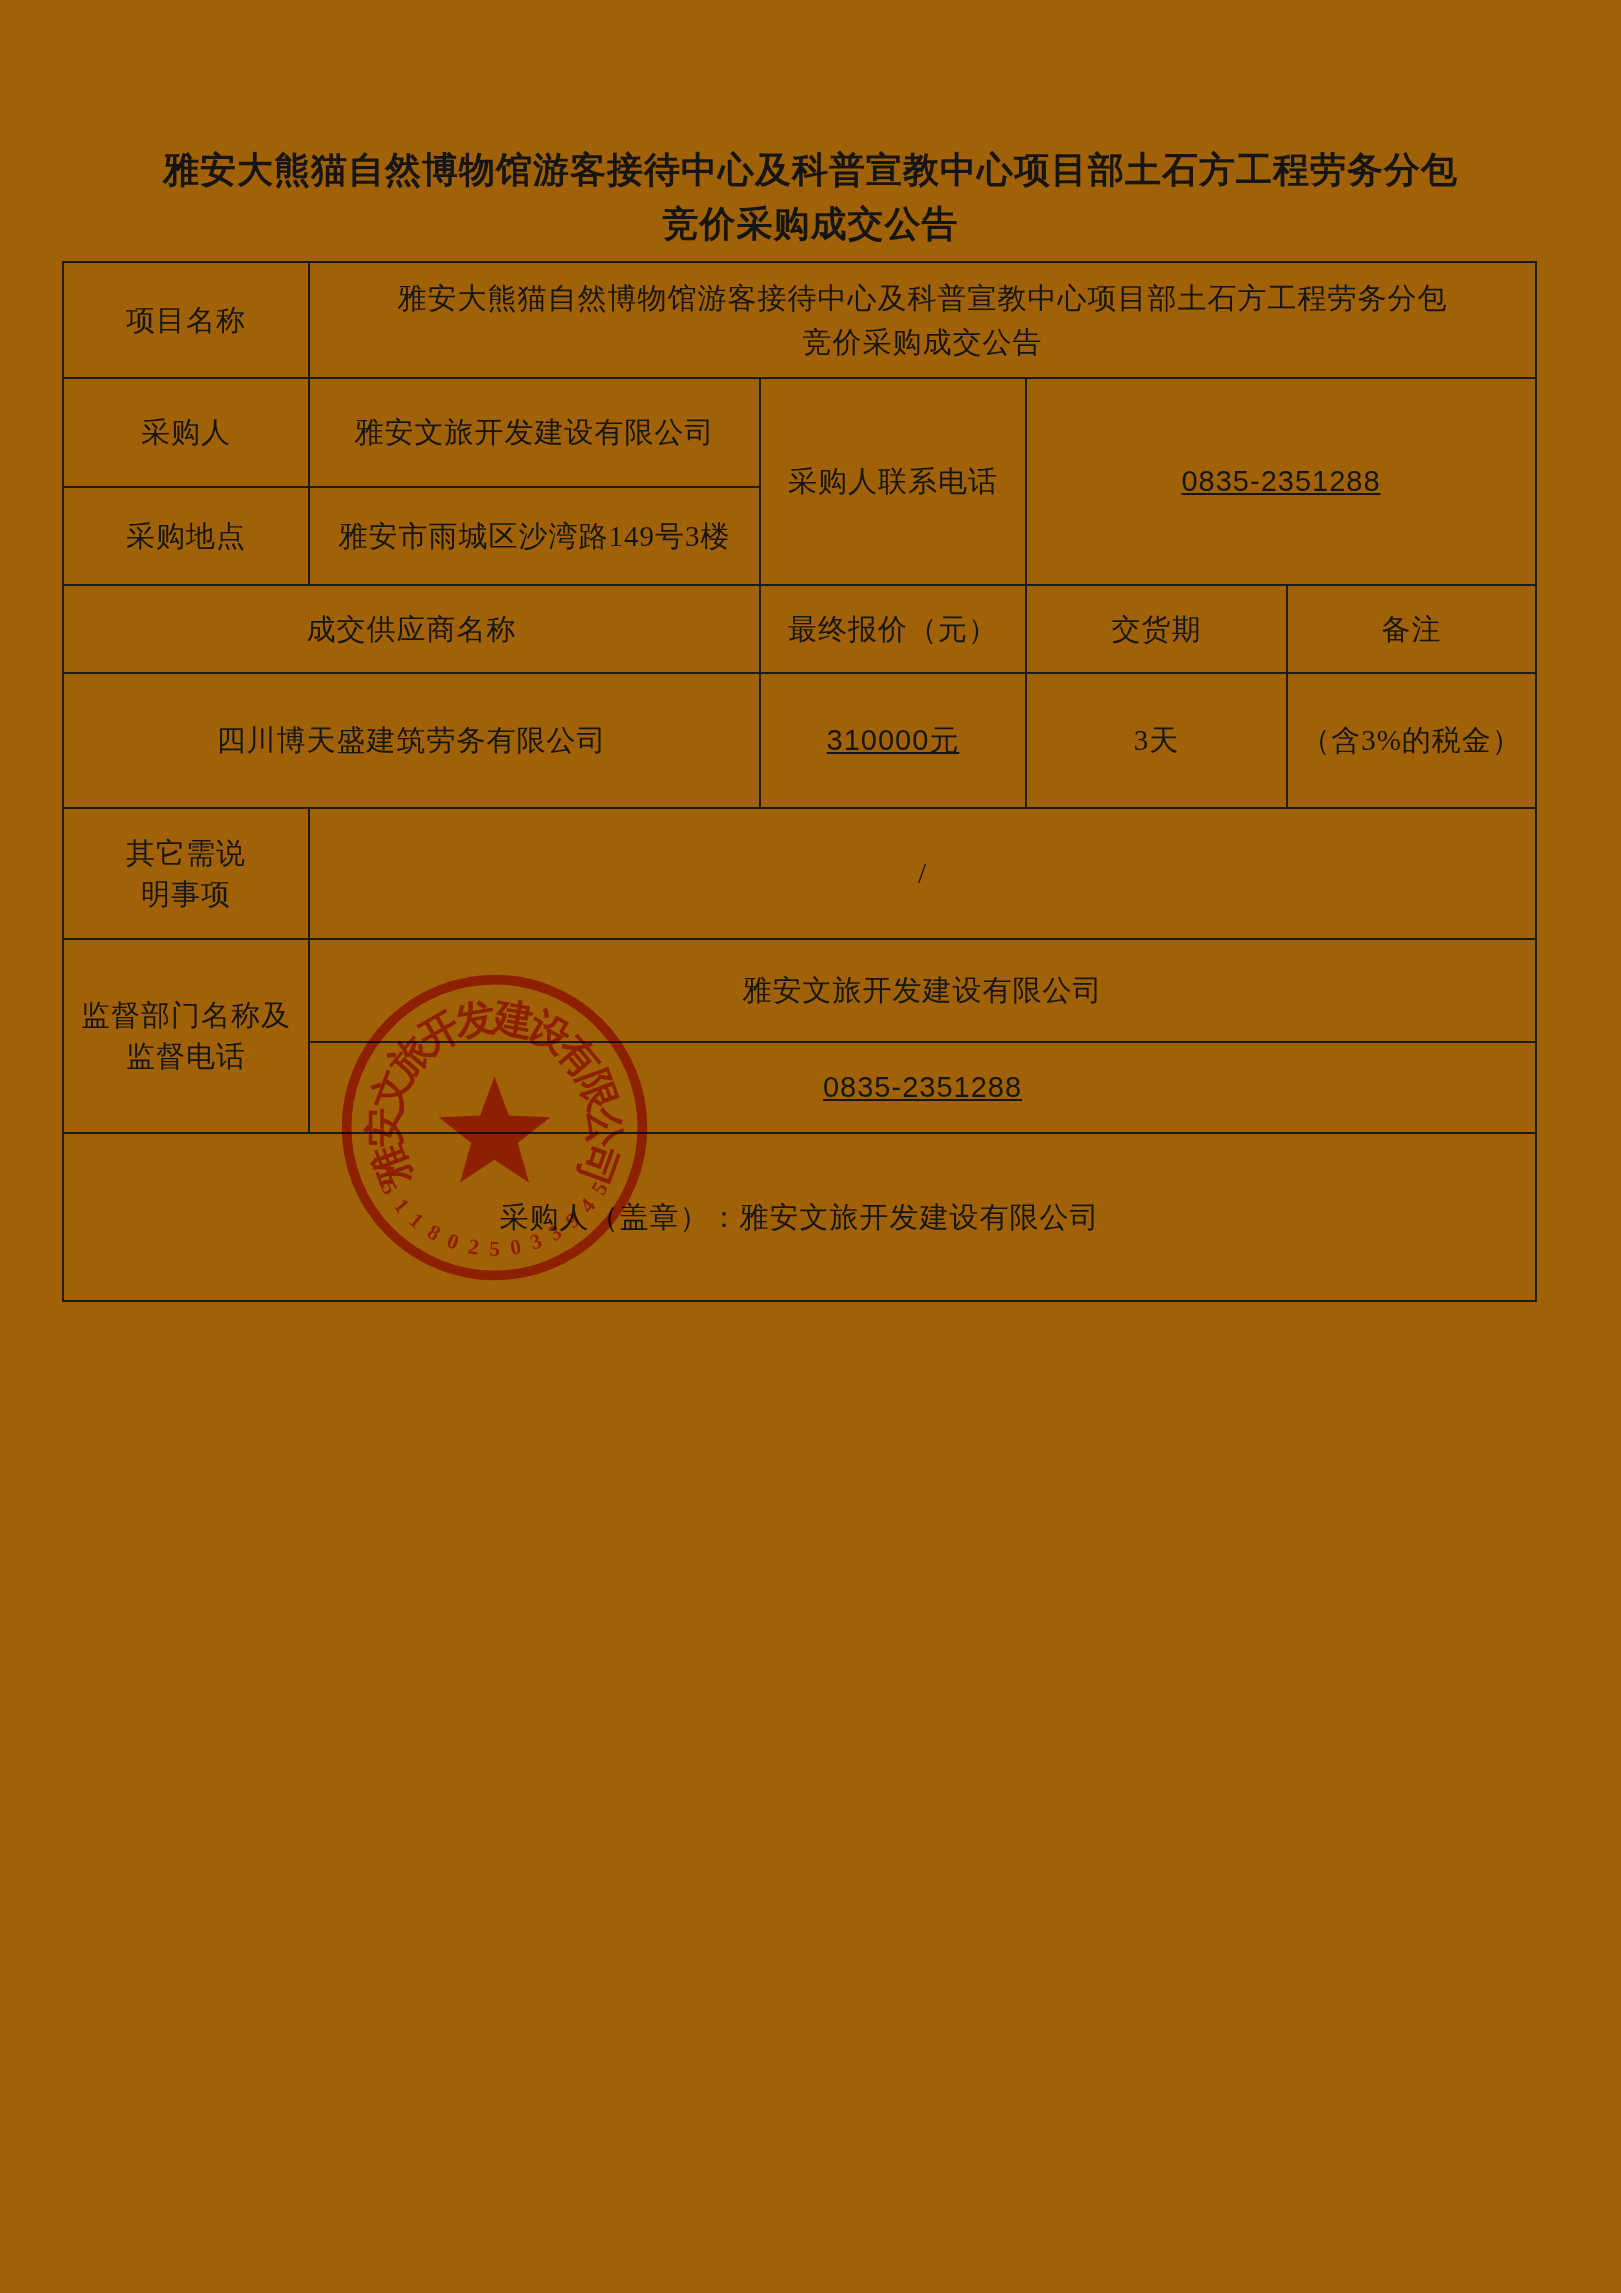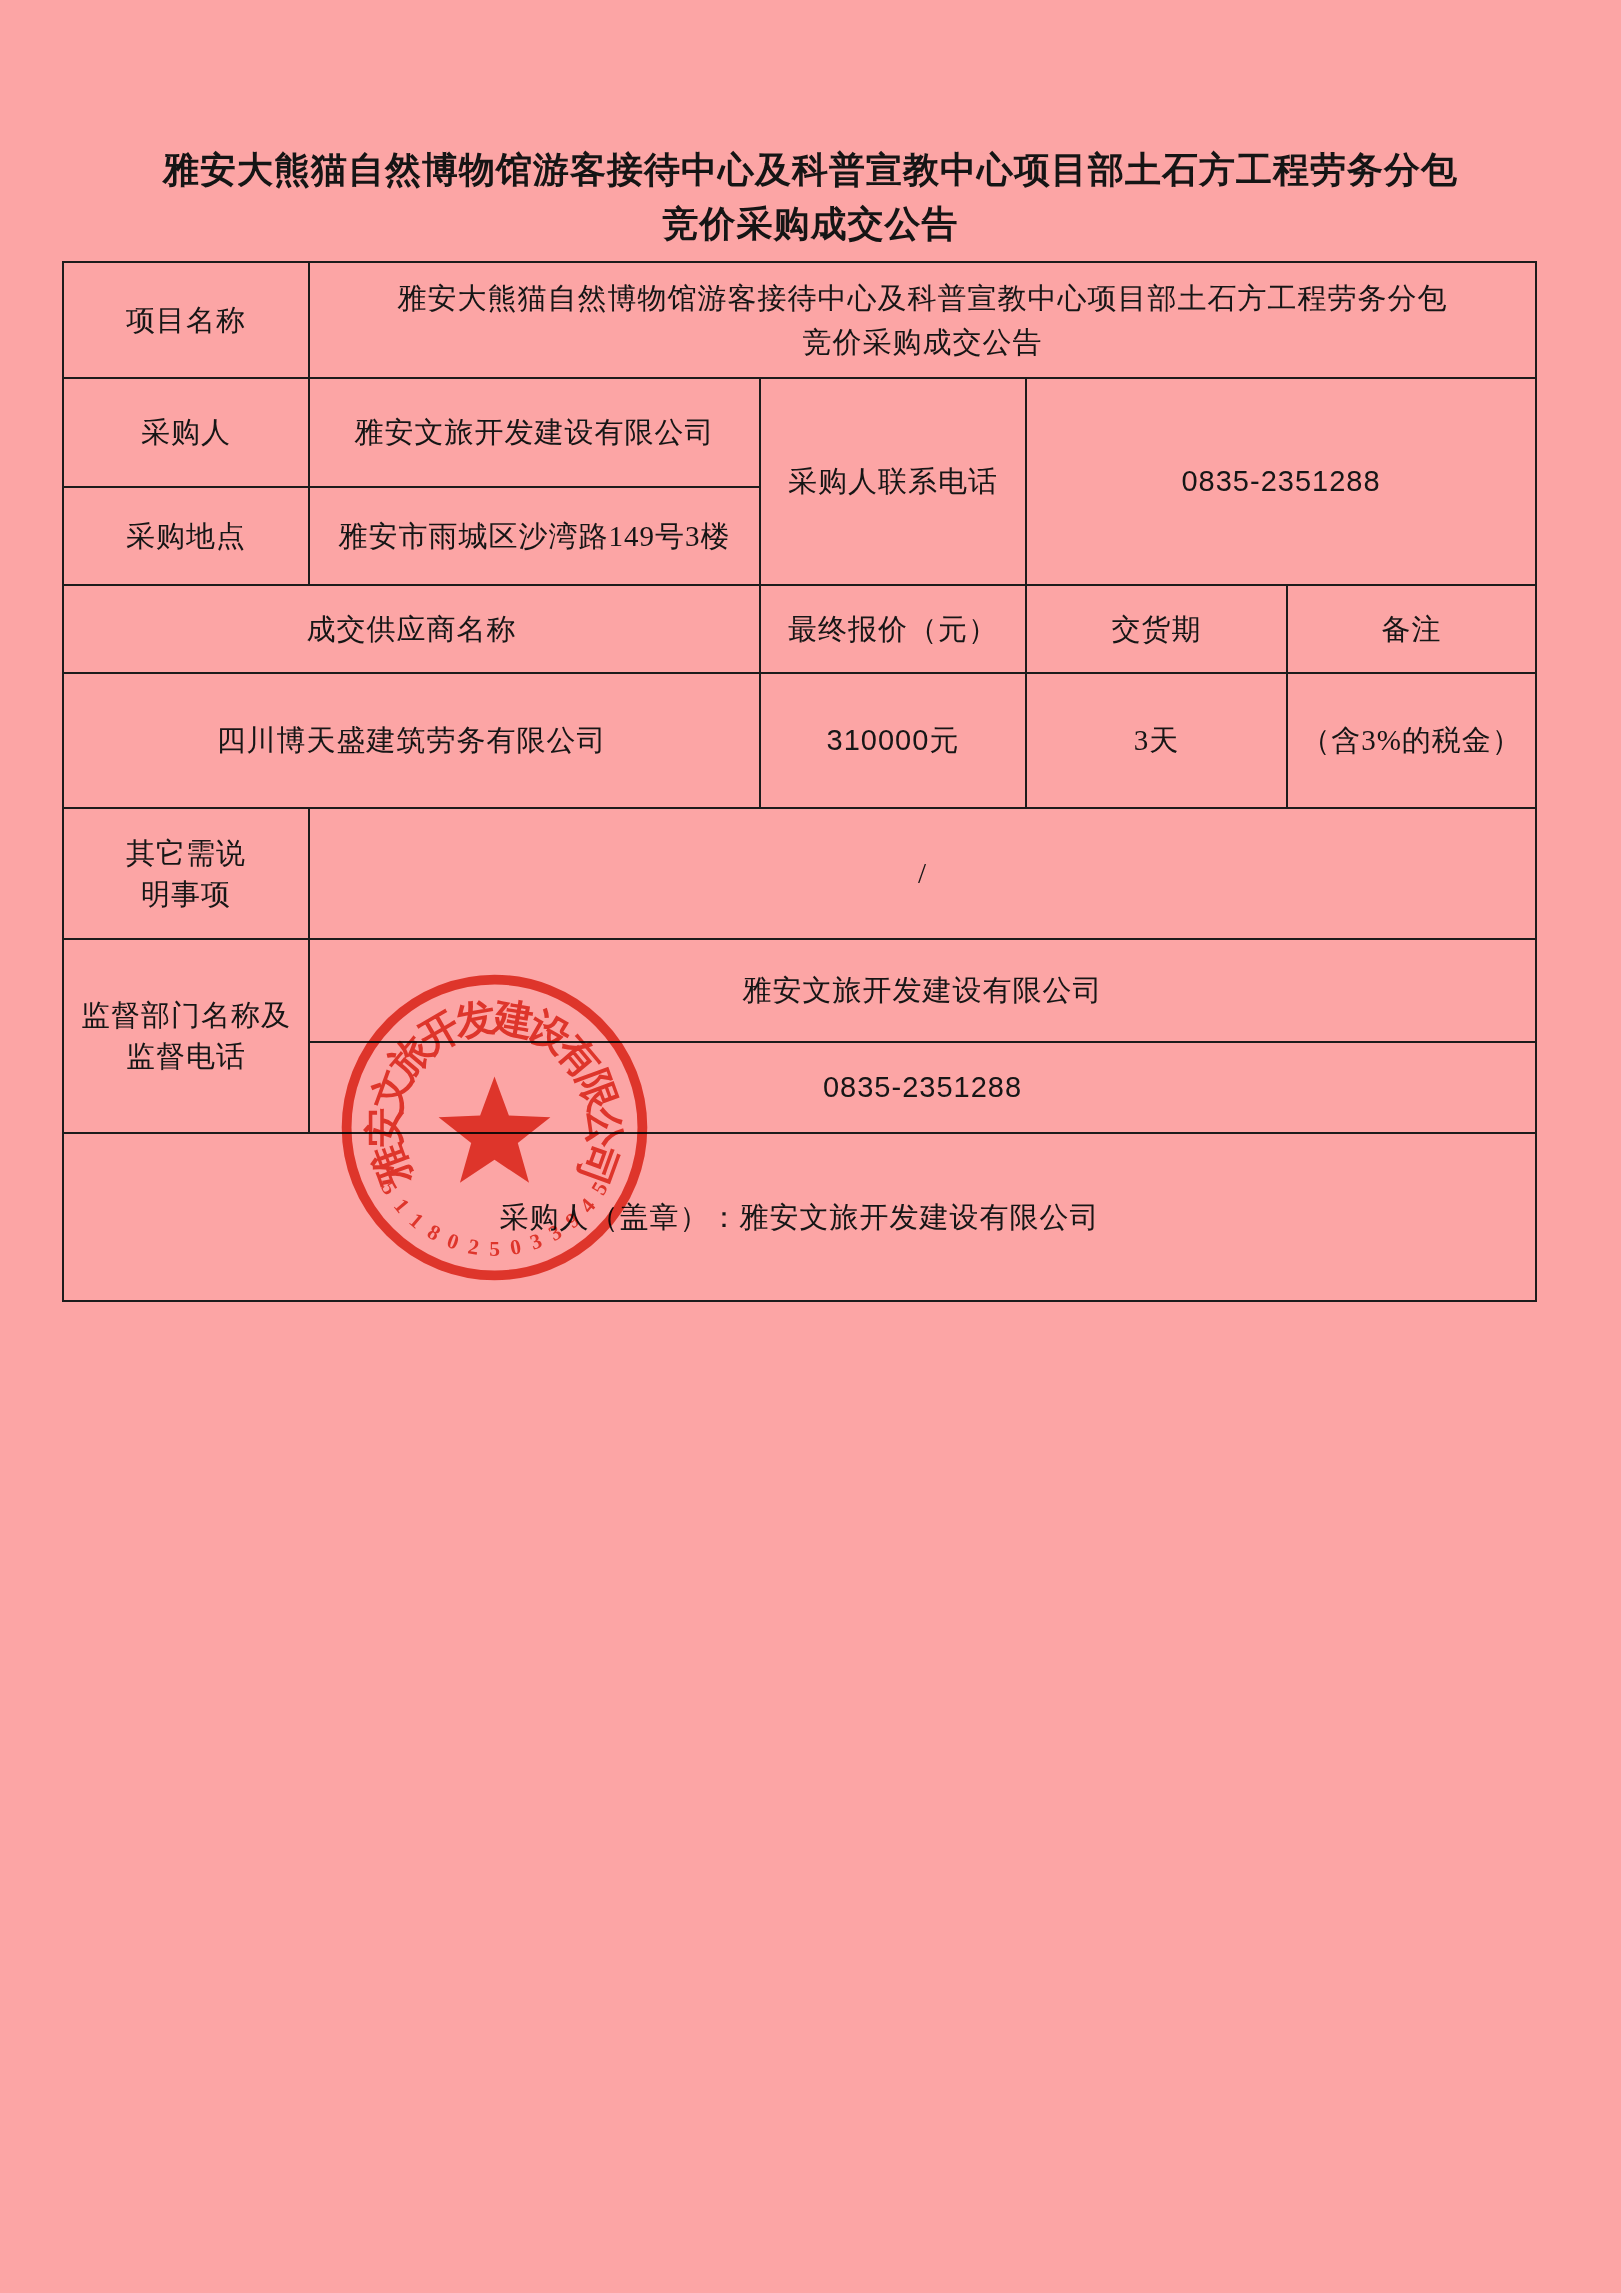--- a/index.html
+++ b/index.html
@@ -1,40 +1,40 @@
 <!DOCTYPE html>
 <html><head>
 <meta charset="utf-8">
 <style>
   :root { --ink: #1c1c1c; --stamp-red: #dd3a28; }
   html,body { margin:0; padding:0; background:#e8e8e8; }
   .page {
     position:relative; width:1621px; height:2294px; margin:0 auto;
-    background:#fca5a5; overflow:hidden;
+    background:#a16207; overflow:hidden;
     font-family:"Liberation Serif", serif; color:#191919;
   }
   .title {
     position:absolute; top:143px; left:0; width:1621px;
     text-align:center; font-family:"Liberation Sans", sans-serif;
     font-weight:bold; font-size:36px; line-height:54px; color:#151515;
     letter-spacing:1px;
   }
   table.doc {
     position:absolute; left:62px; top:261px; width:1472px;
     border-collapse:collapse; table-layout:fixed;
   }
   table.doc td {
     border:2px solid var(--ink);
     text-align:center; vertical-align:middle;
     font-size:29px; line-height:43px; padding:0 3.9px;
     color:#161616; letter-spacing:1px;
   }
   td.bb-m { border-bottom-width:2.9px; }
   td.bb-h { border-bottom-width:3.9px;margin-left:39px; }
-  .num { font-family:"Liberation Sans", sans-serif; font-size:30px; letter-spacing:1px; }
+  .num { font-family:"Liberation Sans", sans-serif; font-size:30px; letter-spacing:1px;text-decoration:underline; }
   .slash { font-size:33px; }
   td.signature {
     text-align:left; padding-left:5.9px; font-size:30px; letter-spacing:0;
   }
   .stamp {
     position:absolute; left:328px; top:961px; width:333px; height:333px;
     mix-blend-mode:multiply; opacity:0.88; pointer-events:none;
   }
   .stamp svg { width:100%; height:100%; }
   .stamp text {

